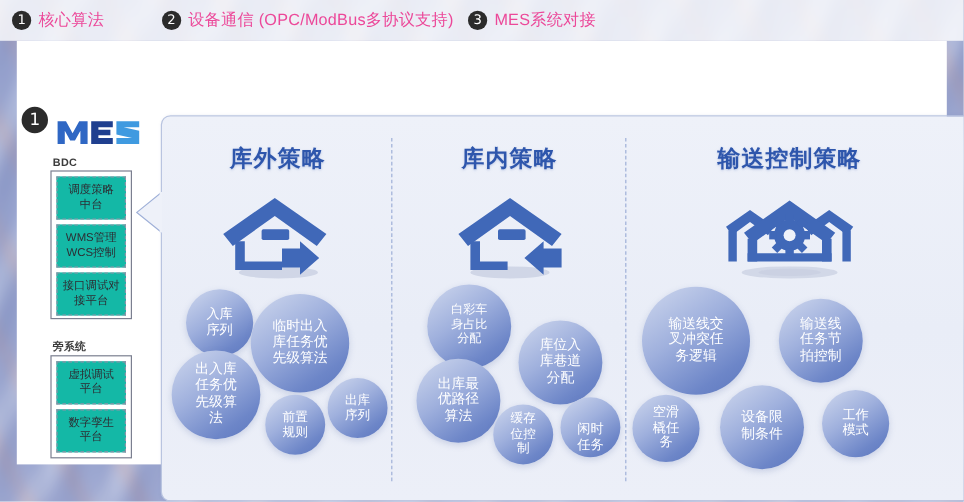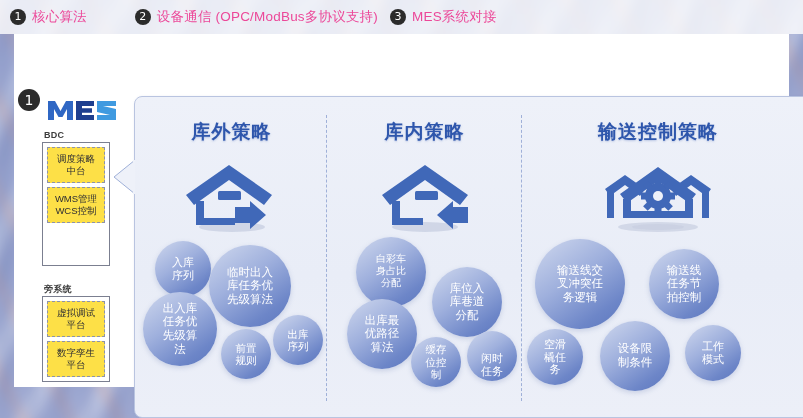--- a/index.html
+++ b/index.html
@@ -69,21 +69,21 @@
   }
   .group-box{
     position:absolute;border:1.4px solid #7b7f90;background:#fff;
     box-sizing:border-box;padding:4px;
   }
   .node{
     border:1.4px dashed #8e93a8;box-sizing:border-box;
     display:flex;flex-direction:column;align-items:center;justify-content:center;
     color:#2d2d33;font-size:9.5px;line-height:1.25;text-align:center;
     font-family:"Liberation Sans",sans-serif;
-    background:#fde047;margin-bottom:4px;padding:5px 2px;
+    background:#14b8a6;margin-bottom:4px;padding:5px 2px;
   }
   .node:last-child{margin-bottom:0;}
 
   #grp-bdc{left:28px;top:108px;width:68px;height:124px;}
   #grp-side{left:28px;top:262px;width:68px;height:86px;}
   #lbl-bdc{left:30px;top:96px;}
   #lbl-side{left:30px;top:249px;}
 
   
   #panel{
@@ -172,20 +172,24 @@
 
   <div class="group-label" id="lbl-bdc">BDC</div>
   <div class="group-box" id="grp-bdc">
     <div class="node" style="height:36px">
       <span class="bt">调度策略</span>
       <span class="bt">中台</span>
     </div>
     <div class="node" style="height:36px">
       <span class="bt">WMS管理</span>
       <span class="bt">WCS控制</span>
+    </div>
+    <div class="node" style="height:36px">
+      <span class="bt">接口调试对</span>
+      <span class="bt">接平台</span>
     </div>
   </div>
 
   <div class="group-label" id="lbl-side">旁系统</div>
   <div class="group-box" id="grp-side">
     <div class="node" style="height:36px">
       <span class="bt">虚拟调试</span>
       <span class="bt">平台</span>
     </div>
     <div class="node" style="height:36px">

